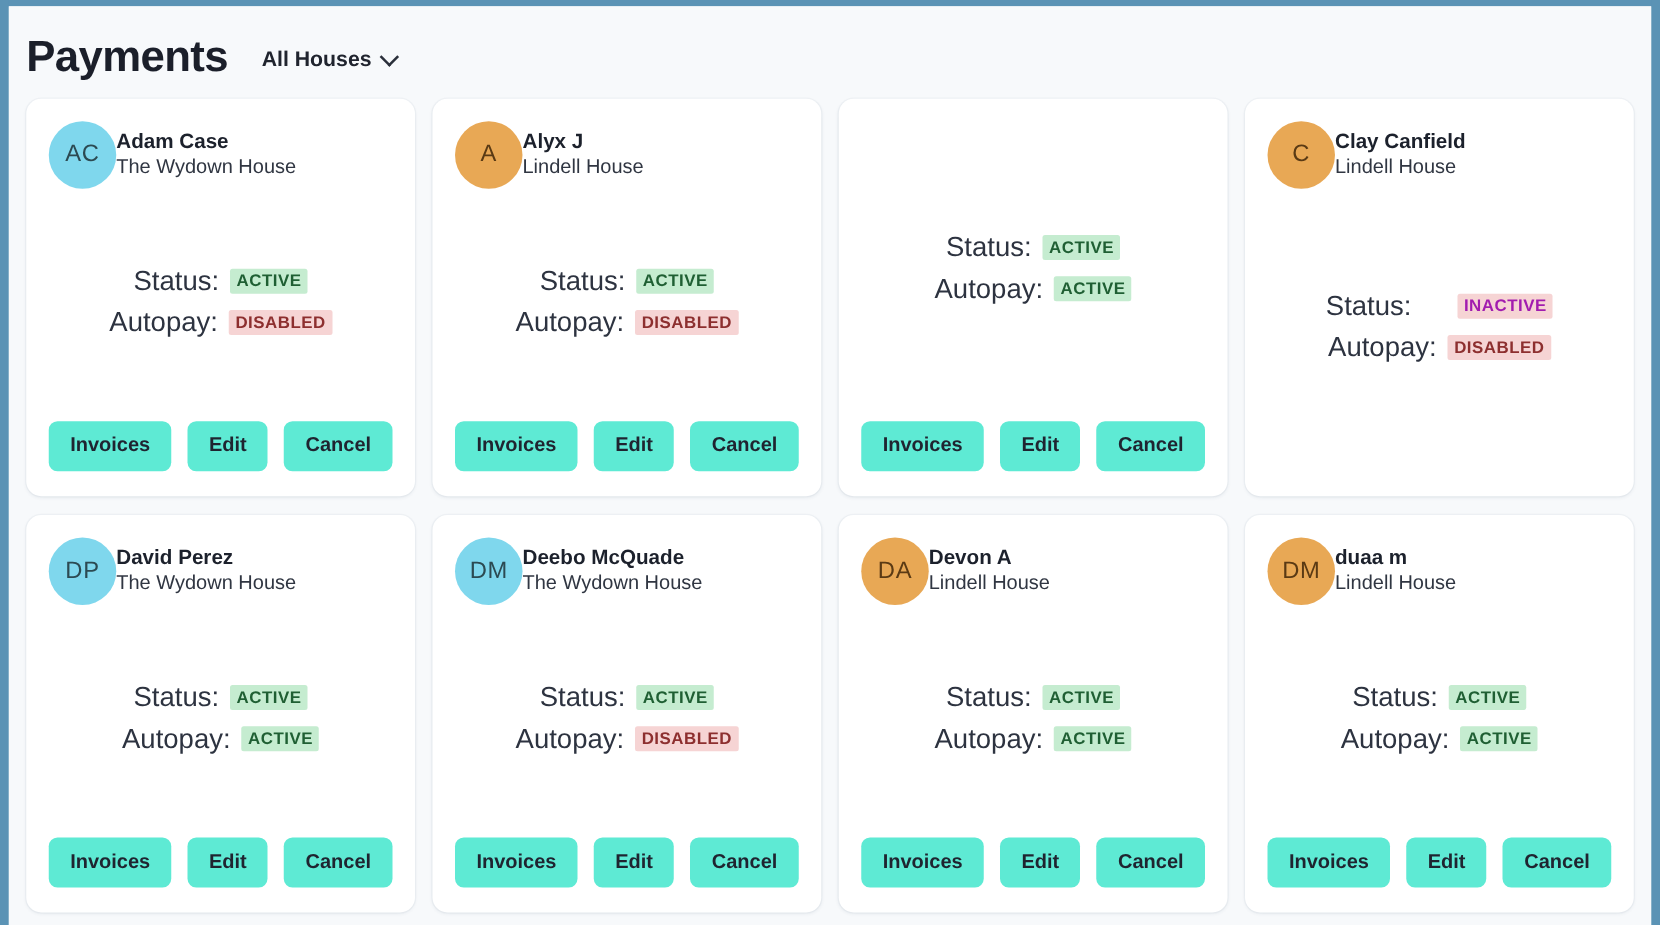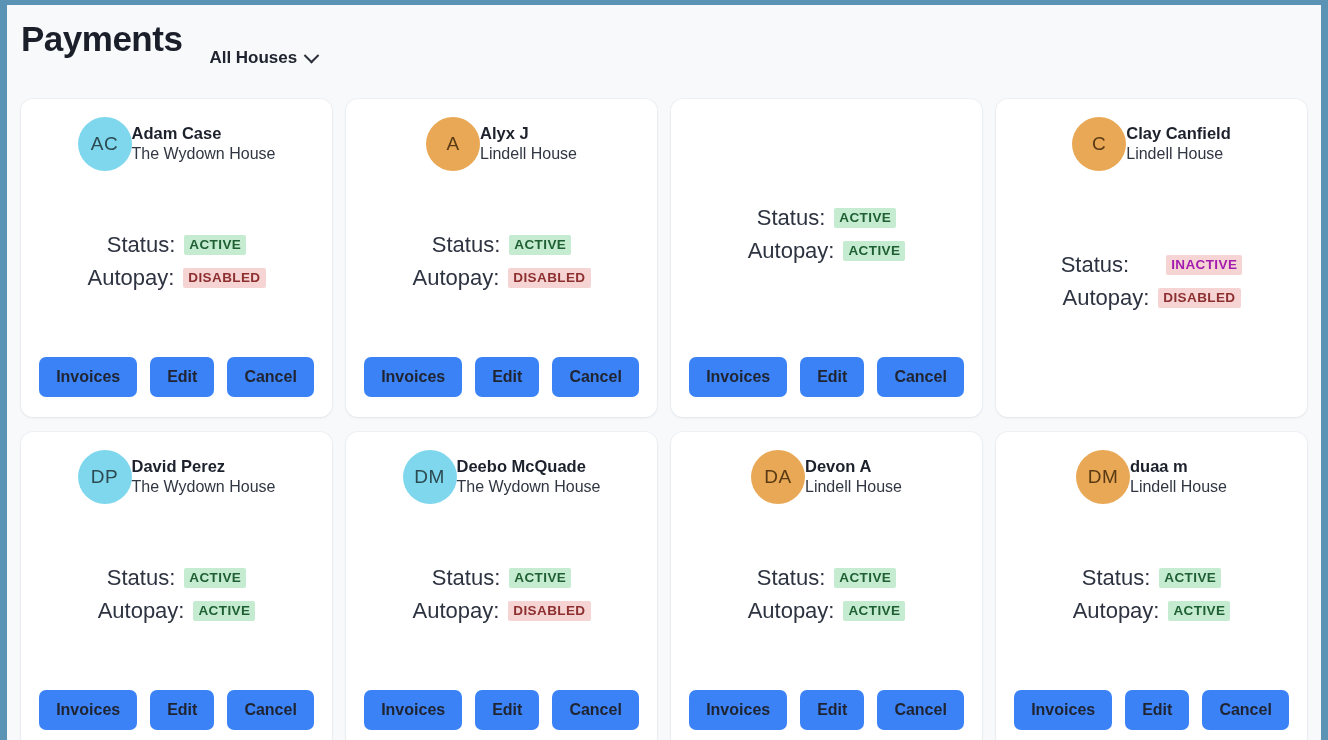--- a/index.html
+++ b/index.html
@@ -23,22 +23,23 @@
     width: 100%;
     height: 100%;
     background: #f7f9fb;
     overflow: hidden;
     position: relative;
   }
 
   
   .header {
     display: flex;
+    align-items: center;
     padding: 16px 14px 10px 14px;
-    height: 94px;
+    height: 74px;
   }
 
   .page-title {
     font-size: 35px;
     font-weight: bold;
     color: #1b1f2a;
     letter-spacing: -0.5px;
     line-height: 1;
   }
 
@@ -101,21 +102,20 @@
     box-shadow: 0 1px 3px rgba(30, 50, 80, 0.07), 0 0 0 1px rgba(30, 50, 80, 0.03);
     padding: 18px 18px 20px 18px;
     height: 318px;
     display: flex;
     flex-direction: column;
   }
 
   .card-head {
     display: flex;
     align-items: center;
-    justify-content: center;
   }
 
   .avatar {
     width: 54px;
     height: 54px;
     border-radius: 50%;
     flex: 0 0 54px;
     display: flex;
     align-items: center;
     justify-content: center;
@@ -173,21 +173,21 @@
   .badge.disabled { background: #f6d4d4; color: #8d2f2f; }
 
   .card-actions {
     display: flex;
     justify-content: center;
     gap: 13px;
     flex-wrap: wrap;
   }
 
   .action-btn {
-    background: #3b82f6;
+    background: #5eead4;
     border: none;
     border-radius: 7px;
     padding: 11px 17px;
     font-family: "Liberation Sans", sans-serif;
     font-size: 16px;
     font-weight: bold;
     color: #1f2430;
     cursor: pointer;
     white-space: nowrap;
   }

